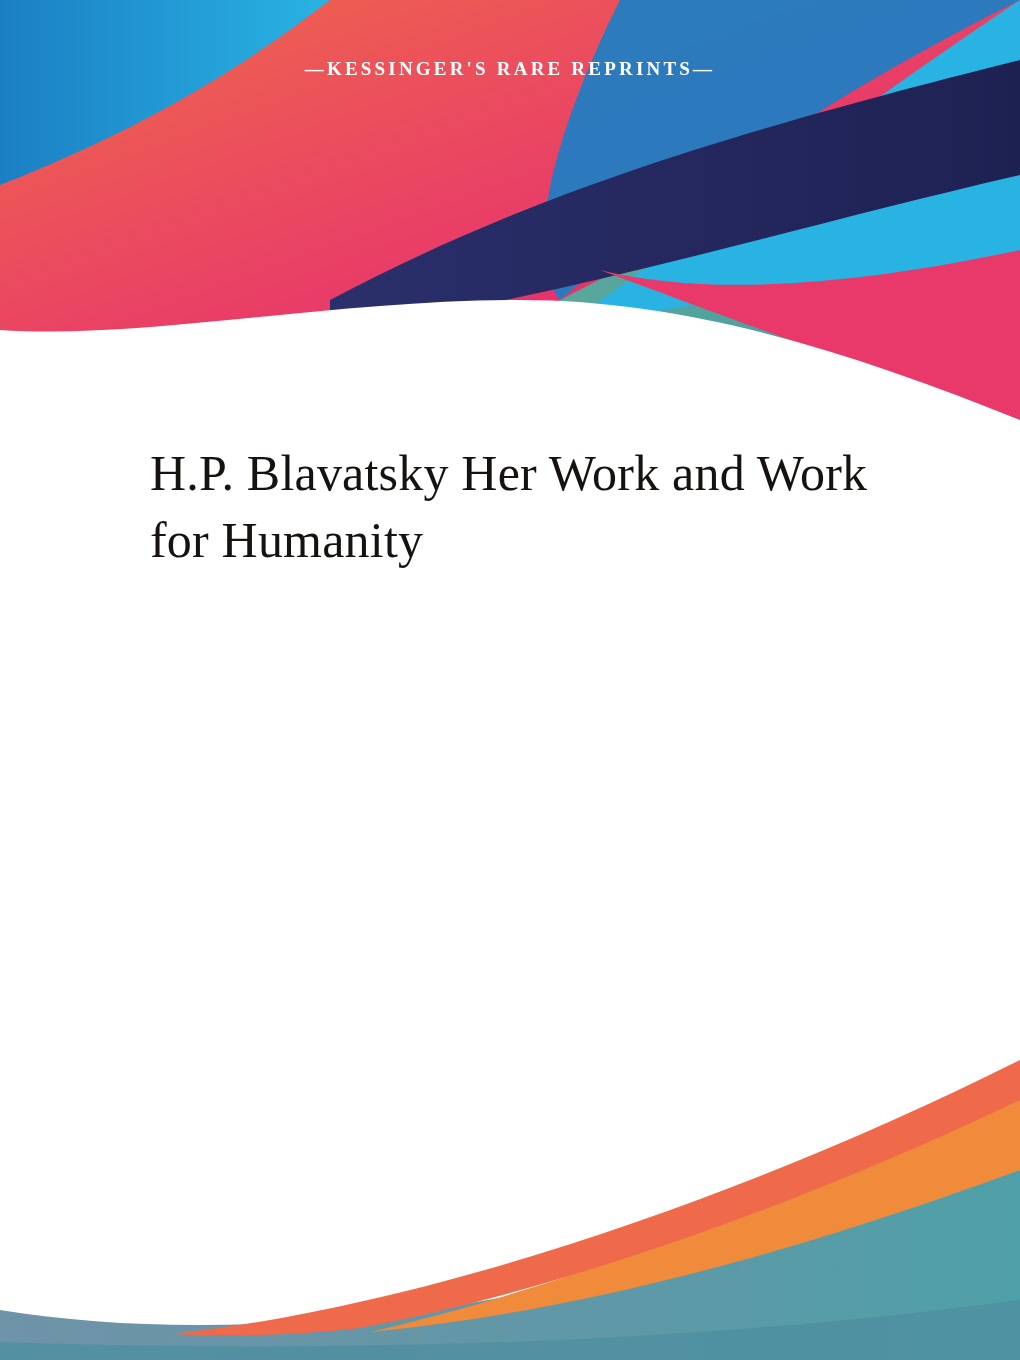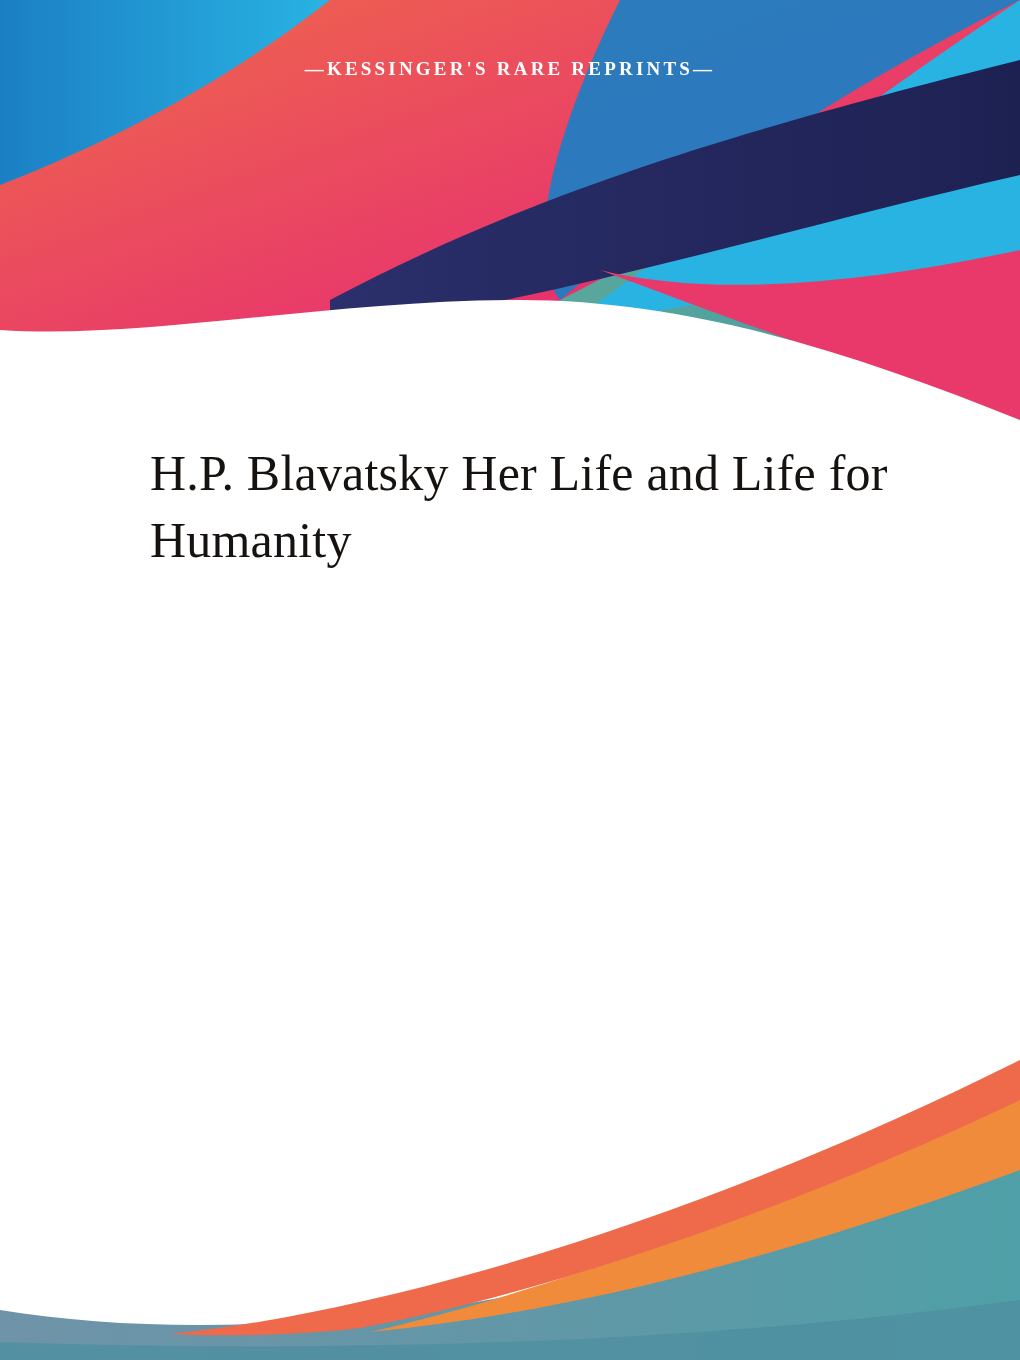--- a/index.html
+++ b/index.html
@@ -110,21 +110,21 @@
     <path d="M330,300 C520,200 700,140 1020,60 L1020,175 C780,230 560,300 330,330 Z" fill="url(#gNavy)"></path>
 
     <path d="M1020,250 C880,280 720,300 600,270 C760,330 900,380 1020,420 Z" fill="#e8396a"></path>
 
     <path d="M0,470 L1020,470 L1020,420 C870,360 700,300 520,300 C330,300 140,340 0,330 Z" fill="#ffffff"></path>
     <path d="M0,360 C160,335 330,318 520,318 C700,318 870,372 1020,430 L1020,470 L0,470 Z" fill="#ffffff" opacity="0.55"></path>
   </svg>
 
   <div class="imprint">—KESSINGER'S RARE REPRINTS—</div>
 
-  <div class="title">H.P. Blavatsky Her Life and Life for Humanity</div>
+  <div class="title">H.P. Blavatsky Her Work and Work for Humanity</div>
 
   <div class="author">Alice Leighton Cleather</div>
 
   <svg id="art-bottom" viewBox="0 0 1020 300" preserveAspectRatio="none">
     <rect x="0" y="0" width="1020" height="300" fill="#ffffff"></rect>
 
     <path d="M0,300 L1020,300 L1020,70 C840,150 620,230 380,255 C240,270 110,268 0,250 Z" fill="url(#gBotTeal)"></path>
 
     <path d="M1020,30 L1020,110 C830,180 600,250 370,272 C560,228 800,140 1020,30 Z" fill="#f08b3c"></path>
 

